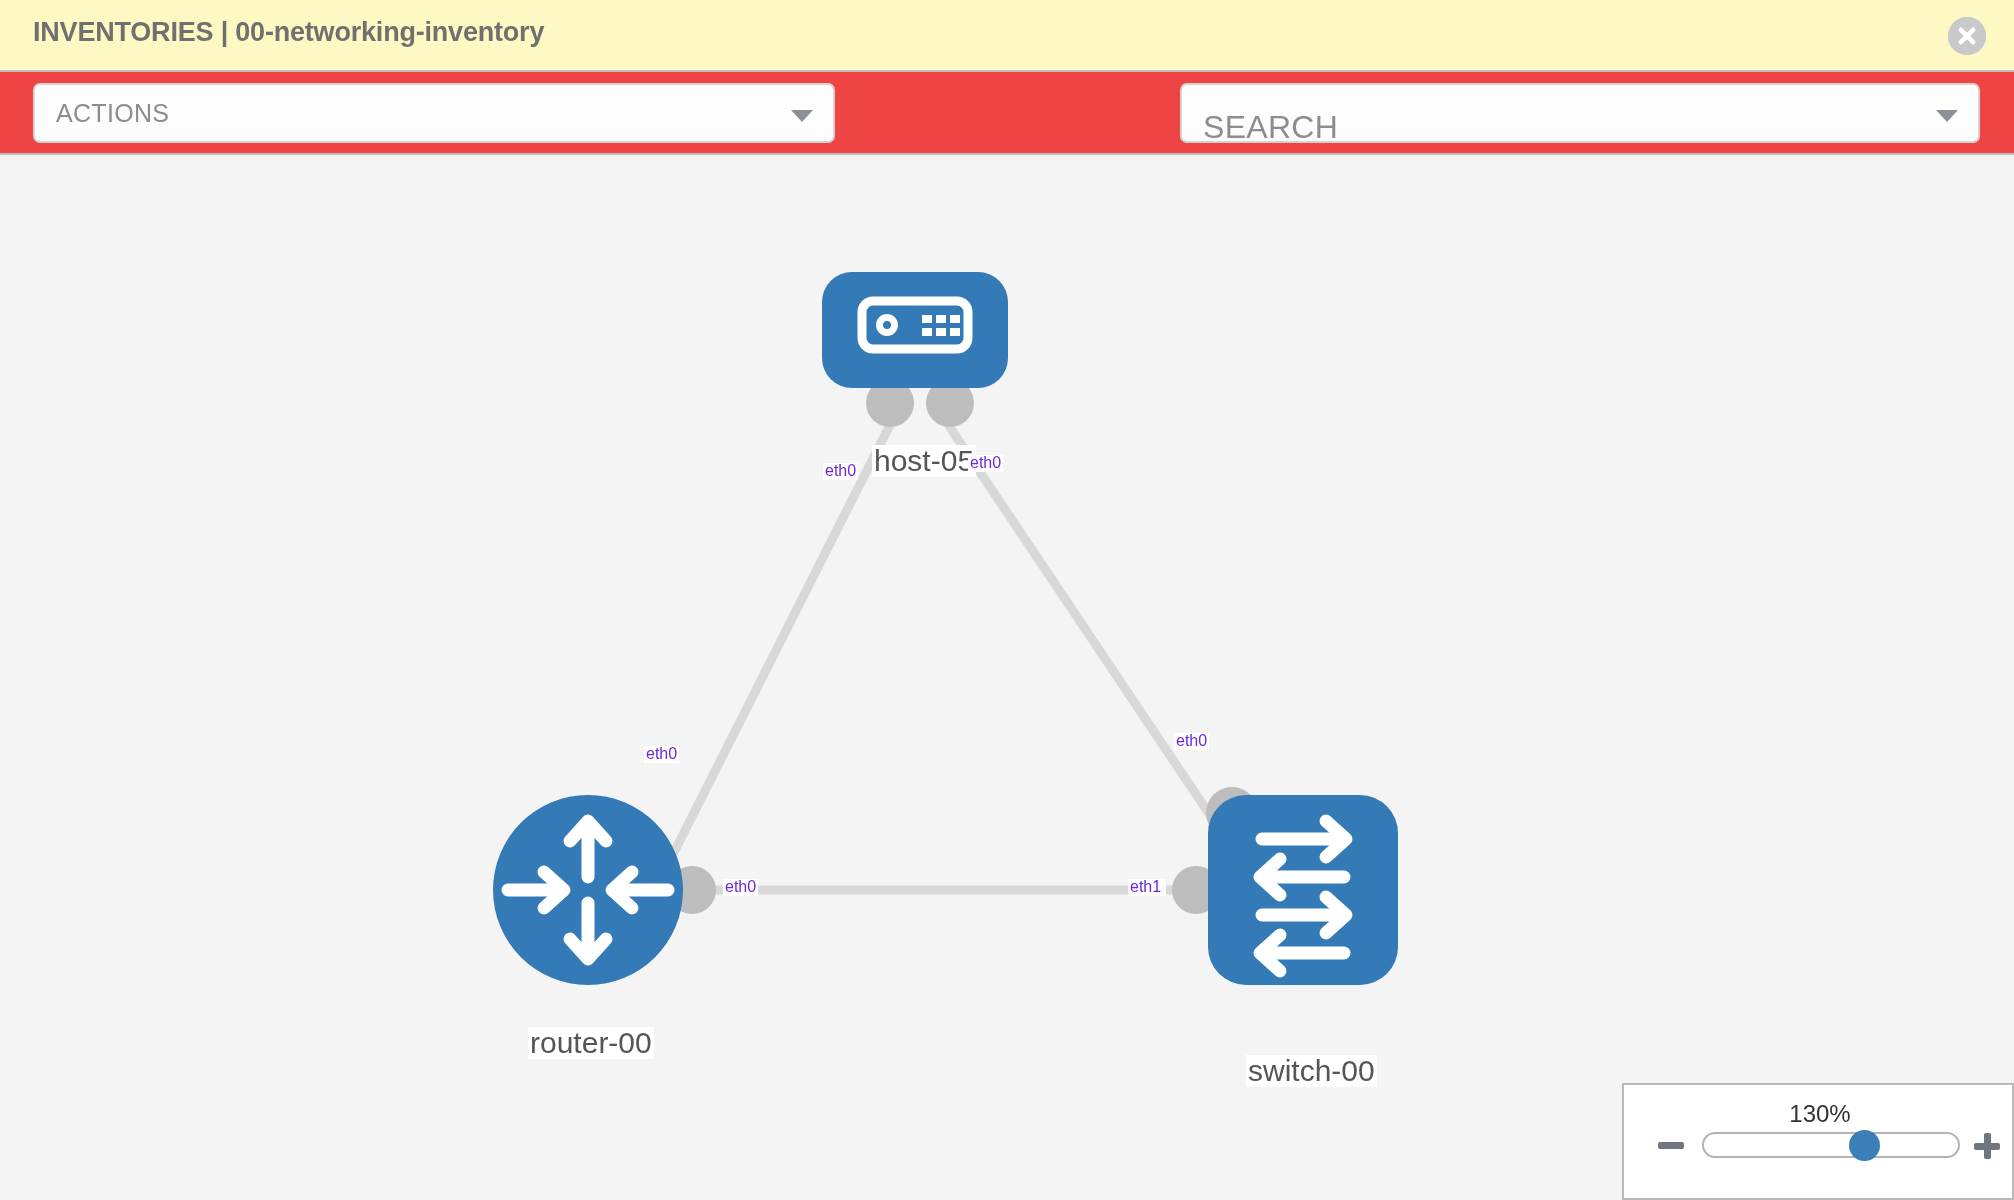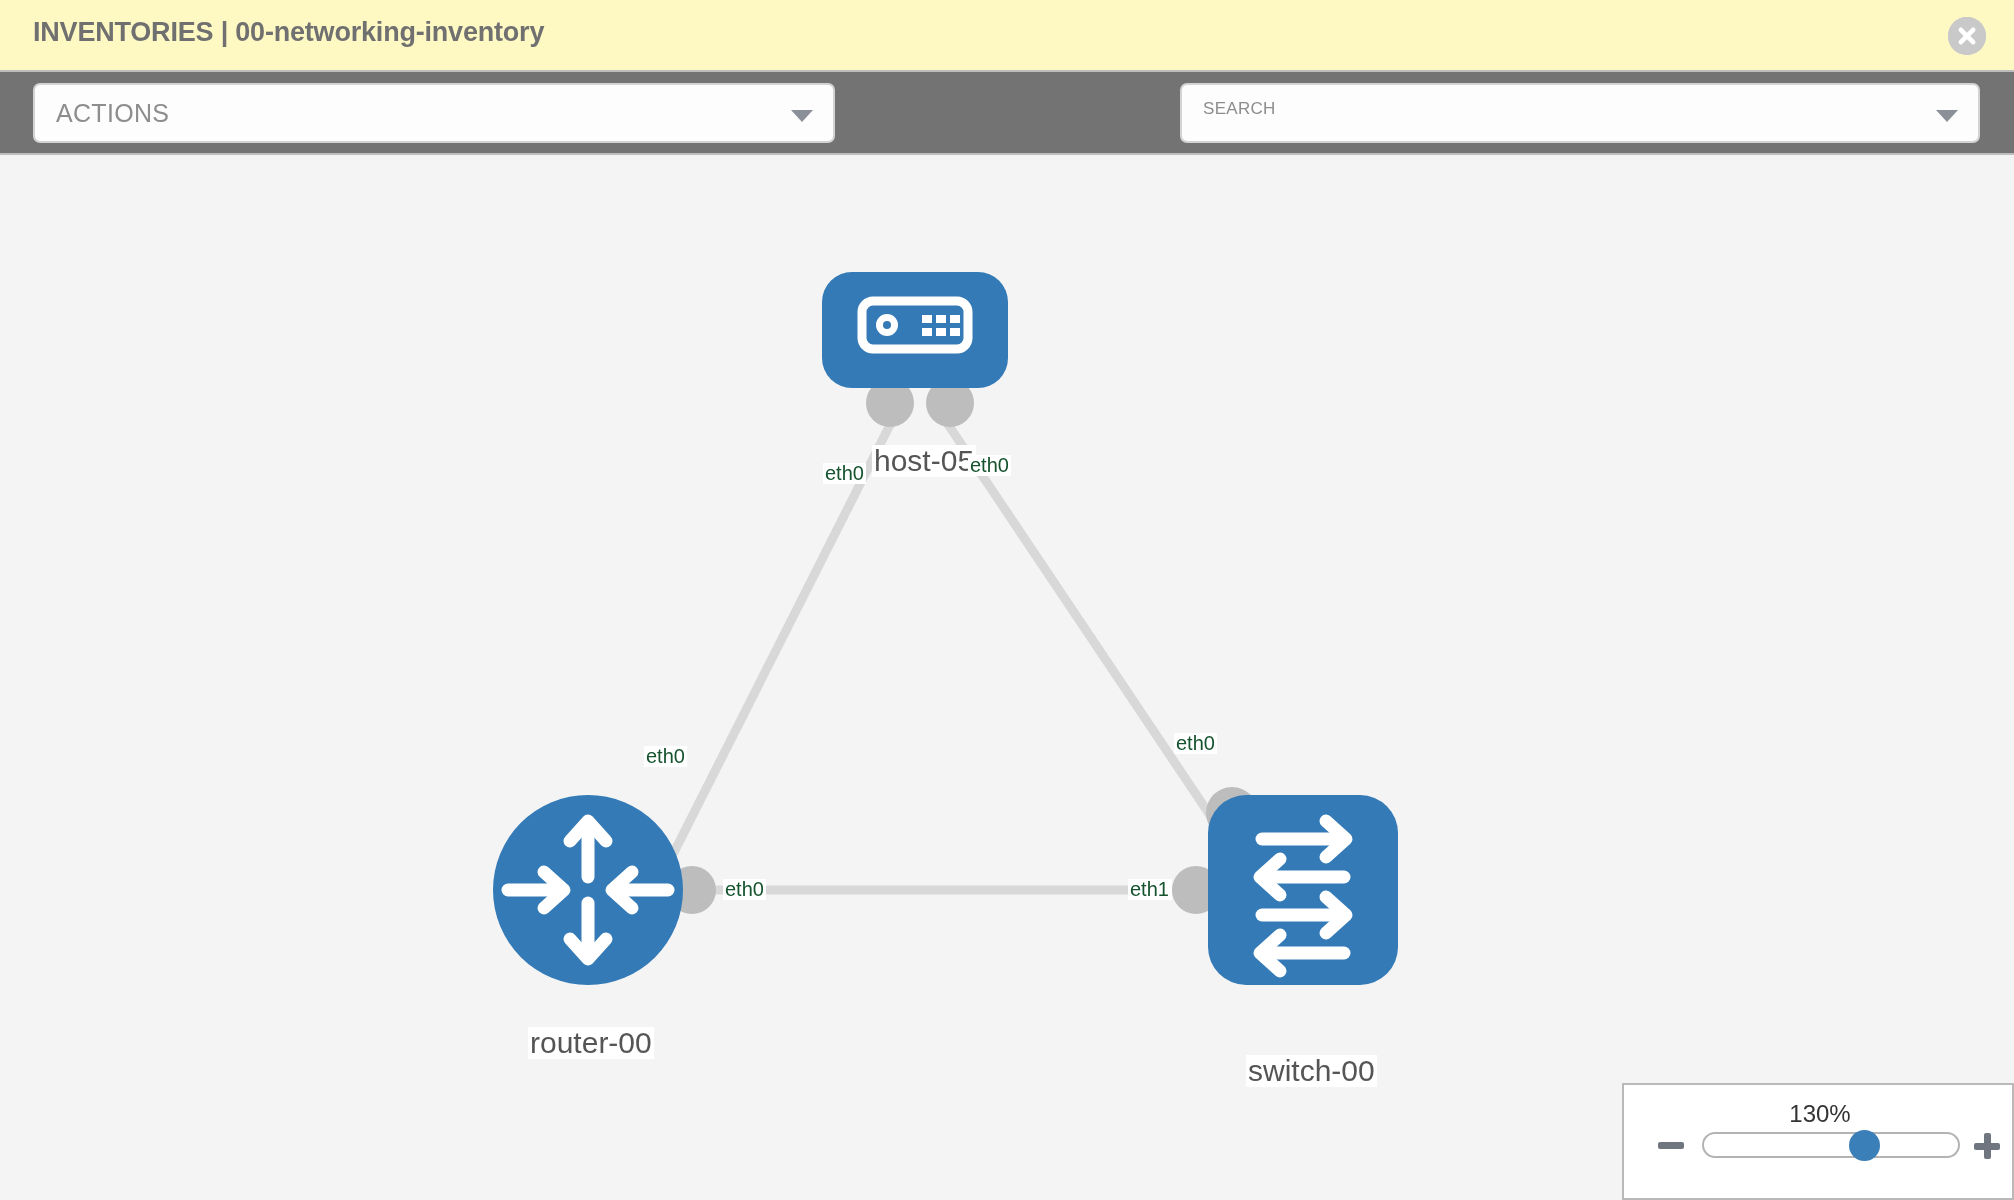--- a/index.html
+++ b/index.html
@@ -52,21 +52,21 @@
     cursor: pointer;
   }
   .close-btn svg { display:block; width:38px; height:38px; }
 
   
   .toolbar {
     position: absolute;
     left: 0; top: 70px;
     width: 2014px;
     height: 85px;
-    background: #737373;
+    background: #ef4444;
     border-top: 2px solid #bdbdbd;
     border-bottom: 2px solid #bdbdbd;
     box-sizing: border-box;
   }
   .actions-select {
     position: absolute;
     left: 33px;
     top: 11px;
     width: 802px;
     height: 60px;
@@ -114,22 +114,22 @@
     height: 60px;
     background: #fdfdfd;
     border: 2px solid #d3d3d3;
     border-radius: 7px;
     box-sizing: border-box;
     cursor: text;
   }
   .search-label {
     position: absolute;
     left: 21px;
-    top: 14px;
-    font-size: 17px;
+    top: 24px;
+    font-size: 32px;
     color: #8d8d8d;
     letter-spacing: 0.3px;
     font-stretch: condensed;
   }
 
   
   .canvas {
     position: absolute;
     left: 0; top: 155px;
     width: 2014px;
@@ -150,22 +150,22 @@
     position: absolute;
     font-size: 30px;
     color: #555555;
     background: #ffffff;
     white-space: nowrap;
     line-height: 1.05;
     padding: 0 2px;
   }
   .port-label {
     position: absolute;
-    font-size: 20px;
-    color: #14532d;
+    font-size: 16px;
+    color: #6d28d9;
     background: #ffffff;
     white-space: nowrap;
     line-height: 1.05;
     padding: 0 2px;
   }
 
   
   .zoom-panel {
     position: absolute;
     left: 1622px;

